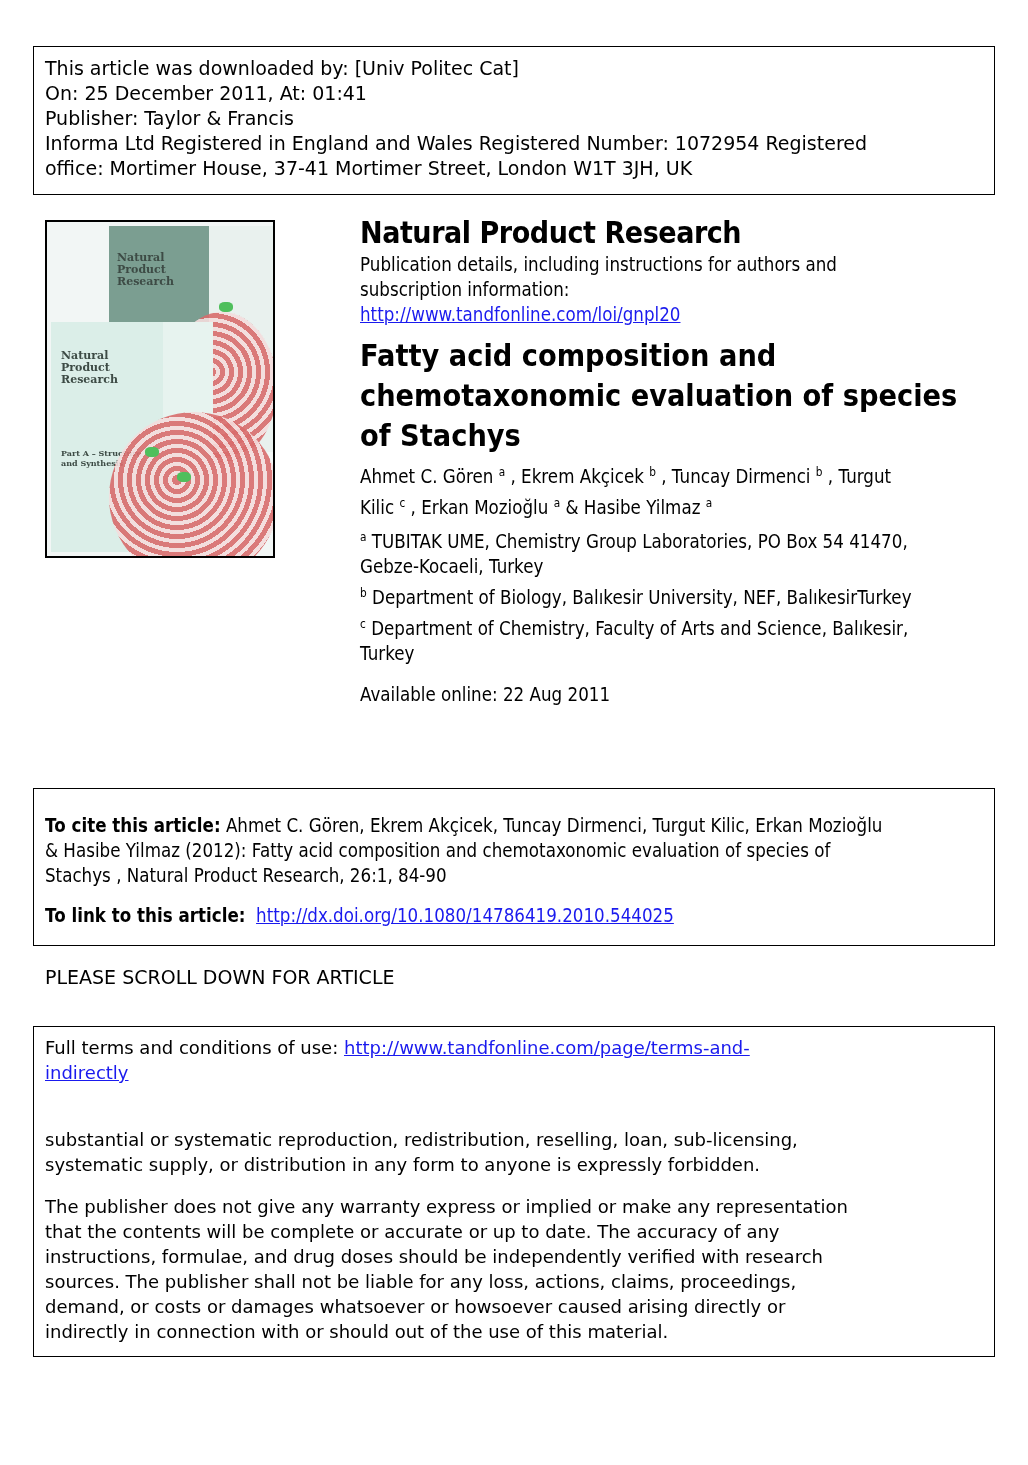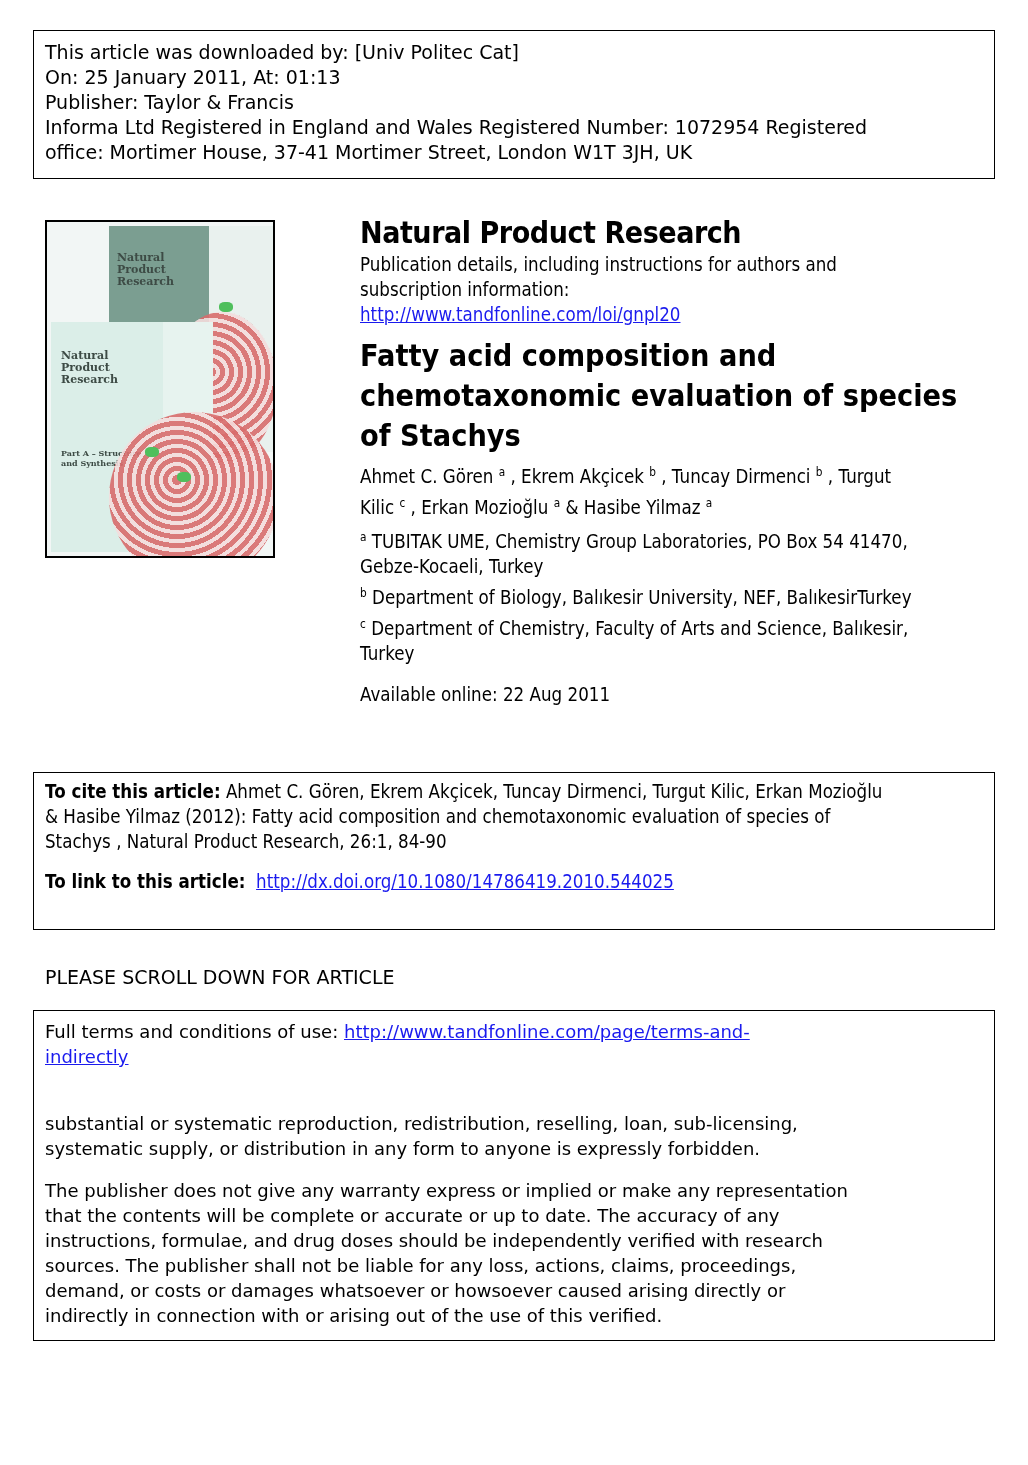--- a/index.html
+++ b/index.html
@@ -1,48 +1,48 @@
 <!DOCTYPE html>
 <html><head>
 <meta charset="utf-8">
 <style>
   html, body { margin:0; padding:0; background:#fff; }
   body { width:1028px; height:1465px; position:relative; font-family:"DejaVu Sans", sans-serif; color:#000; overflow:hidden; }
-  .box { position:absolute; border:1.5px solid #000; box-sizing:border-box; }
+  .box { position:absolute; border:1.5px solid #000; box-sizing:border-box;margin-top:16px; }
   .hdr { left:33px; top:30px; width:962px; height:149px; padding:9px 11px; font-size:19px; line-height:25px; }
   .cover { position:absolute; left:45px; top:220px; width:230px; height:338px; border:2px solid #000; box-sizing:border-box; background:#f2f6f5; overflow:hidden; }
   .cv-back { position:absolute; left:62px; top:4px; width:164px; height:226px; background:#e9f1ee; }
   .cv-back-top { position:absolute; left:62px; top:4px; width:100px; height:96px; background:#7b9e91; }
   .cv-front { position:absolute; left:4px; top:100px; width:162px; height:230px; background:#dbeee8; }
   .cv-front-stripe { position:absolute; left:116px; top:100px; width:50px; height:230px; background:#e7f3ef; }
   .cv-t { position:absolute; font-family:"DejaVu Serif", serif; font-weight:bold; color:#3d4b45; font-size:11px; line-height:12px; }
   .globe { position:absolute; border-radius:50%; background:repeating-radial-gradient(circle at 40% 40%, #d86c6c 0 5px, #f4dcdc 5px 9px); opacity:0.9; }
   .green { position:absolute; width:14px; height:10px; background:#4fbf5c; border-radius:40%; }
   .meta { position:absolute; left:360px; top:214px; width:620px; font-family:"DejaVu Sans", sans-serif; }
   .jtitle { font-size:30px; font-weight:bold; line-height:38px; letter-spacing:-0.5px; transform:scaleX(0.9); transform-origin:left; white-space:nowrap; }
   .small { font-size:19px; line-height:25px; transform:scaleX(0.88); transform-origin:left; white-space:nowrap; }
   a, .link { color:#1a1aee; text-decoration:underline; }
   .atitle { font-size:31px; font-weight:bold; line-height:40px; margin-top:8px; transform:scaleX(0.88); transform-origin:left; white-space:nowrap; }
   .authors { font-size:19px; line-height:31px; margin-top:6px; transform:scaleX(0.88); transform-origin:left; white-space:nowrap; }
   sup { font-size:12px; vertical-align:top; position:relative; top:-4px; }
   .aff { font-size:19px; line-height:25px; margin-top:6px; transform:scaleX(0.88); transform-origin:left; white-space:nowrap; }
   .avail { font-size:19px; line-height:25px; margin-top:16px; transform:scaleX(0.88); transform-origin:left; white-space:nowrap; }
-  .cite { left:33px; top:772px; width:962px; height:158px; padding:6px 11px; font-size:19px; line-height:25px; }
+  .cite { left:33px; top:772px; width:962px; height:158px; padding:24px 11px; font-size:19px; line-height:25px; }
   .cite .inner { transform:scaleX(0.88); transform-origin:left; width:1080px; }
   .cite .bold { font-weight:bold; }
   .scroll { position:absolute; left:45px; top:965px; font-size:19px; line-height:25px; }
   .terms { left:33px; top:1010px; width:962px; height:331px; padding:8px 11px; font-size:18px; line-height:25px; }
   .terms p { margin:0 0 17px 0; }
 </style>
 </head>
 <body>
 
 <div class="box hdr">
   <div>This article was downloaded by: [Univ Politec Cat]</div>
-  <div>On: 25 January 2011, At: 01:13</div>
+  <div>On: 25 December 2011, At: 01:41</div>
   <div>Publisher: Taylor &amp; Francis</div>
   <div>Informa Ltd Registered in England and Wales Registered Number: 1072954 Registered</div>
   <div>office: Mortimer House, 37-41 Mortimer Street, London W1T 3JH, UK</div>
 </div>
 
 <div class="cover">
   <div class="cv-back"></div>
   <div class="cv-back-top"></div>
   <div class="cv-t" style="left:70px;top:30px;width:90px;">Natural Product Research</div>
   <div class="globe" style="left:120px;top:90px;width:110px;height:150px;"></div>
@@ -112,15 +112,15 @@
     <br>
     <span>substantial or systematic reproduction, redistribution, reselling, loan, sub-licensing,</span><br>
     <span>systematic supply, or distribution in any form to anyone is expressly forbidden.</span>
   </p>
   <p>
     <span>The publisher does not give any warranty express or implied or make any representation</span><br>
     <span>that the contents will be complete or accurate or up to date. The accuracy of any</span><br>
     <span>instructions, formulae, and drug doses should be independently verified with research</span><br>
     <span>sources. The publisher shall not be liable for any loss, actions, claims, proceedings,</span><br>
     <span>demand, or costs or damages whatsoever or howsoever caused arising directly or</span><br>
-    <span>indirectly in connection with or arising out of the use of this verified.</span>
+    <span>indirectly in connection with or should out of the use of this material.</span>
   </p>
 </div>
 
 </body></html>

